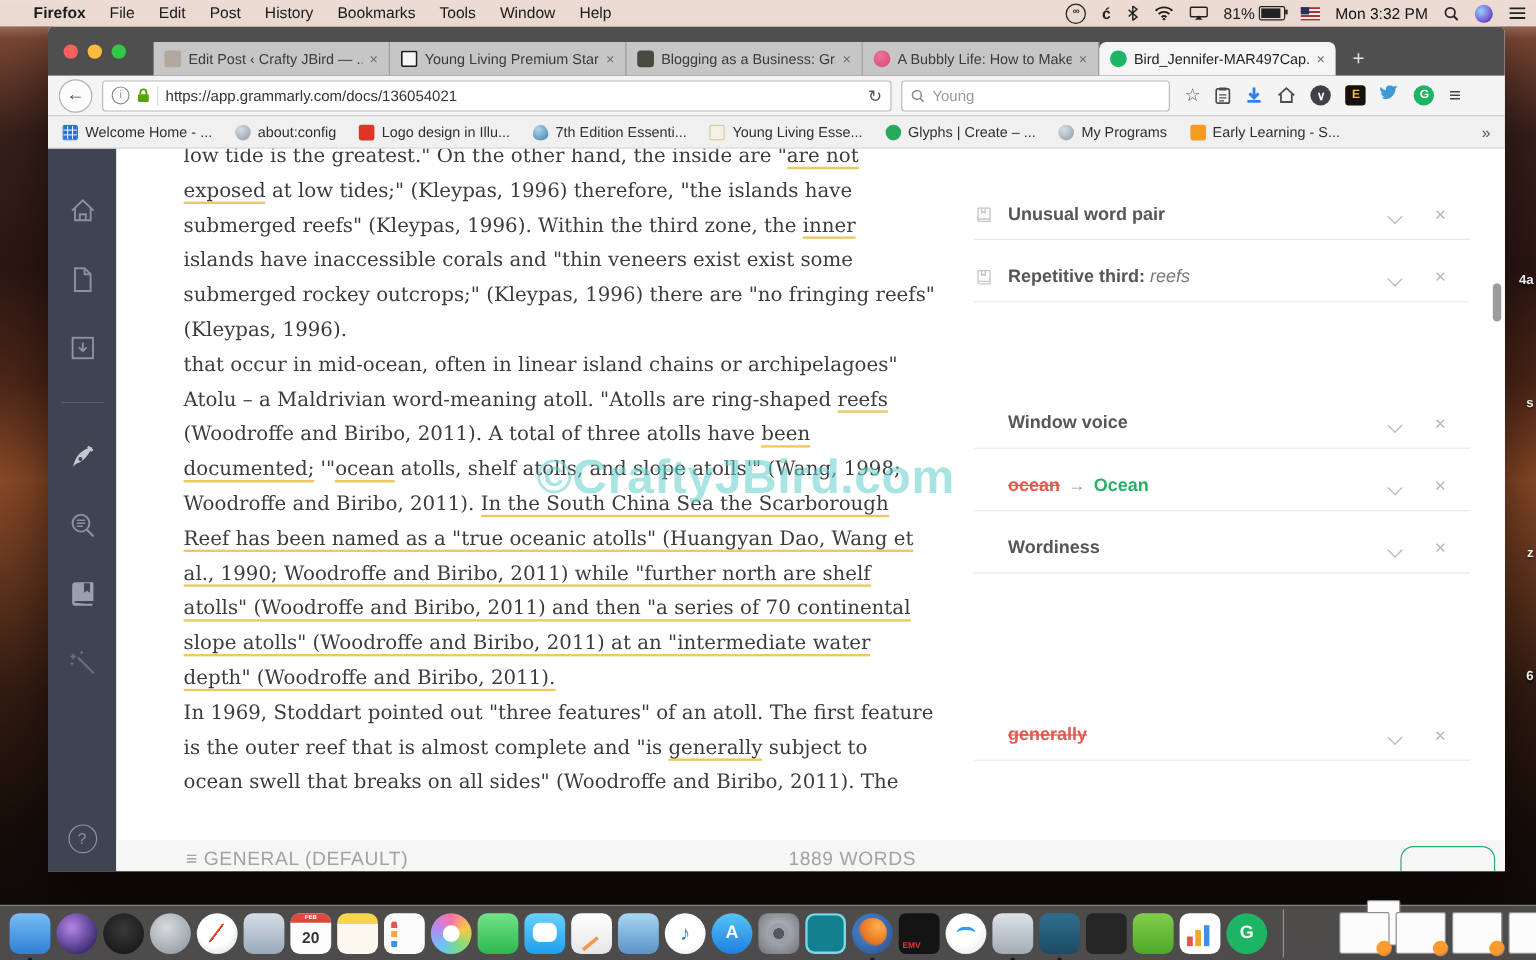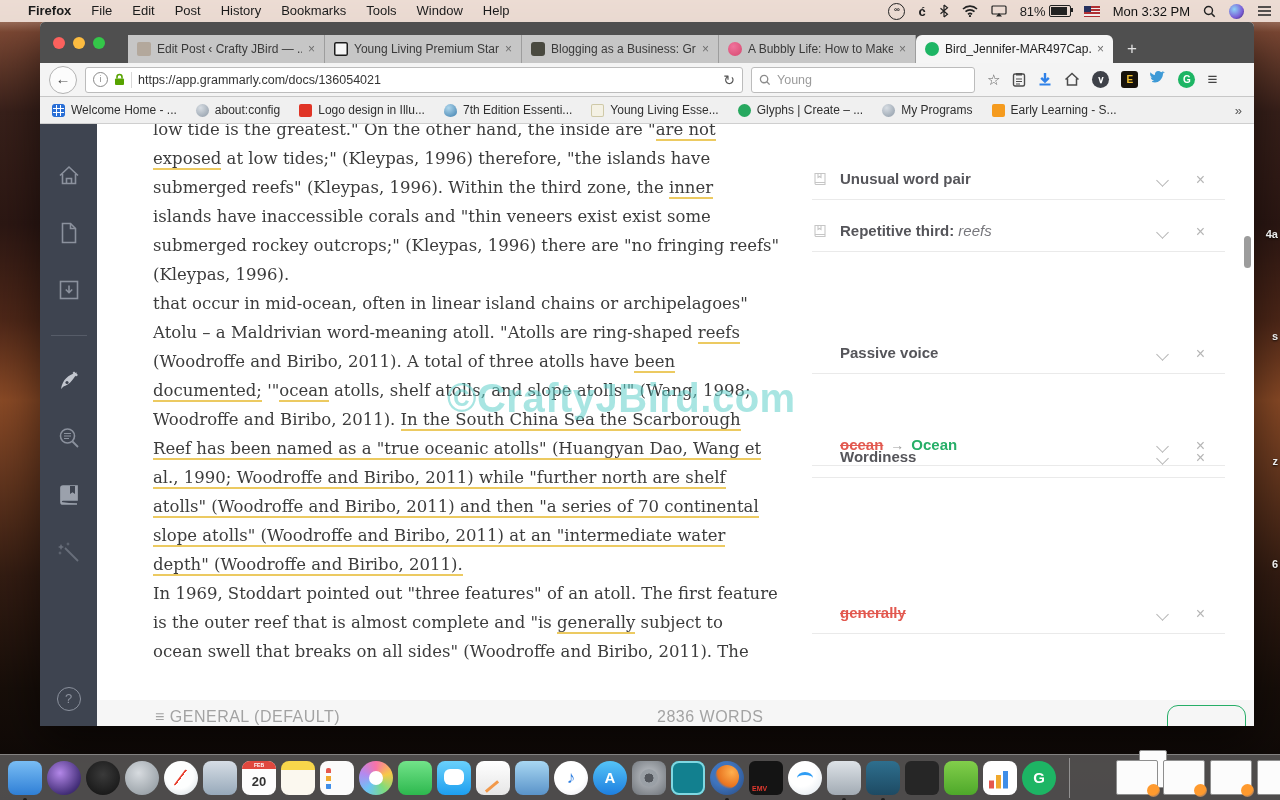--- a/index.html
+++ b/index.html
@@ -438,32 +438,32 @@
             <div class="card" style="top: 40px;"><span class="bicon"><svg width="16" height="16" viewBox="0 0 16 16" fill="none" stroke="#c6c6c6" stroke-width="1.1">
                   <path d="M3 2.5h10v11H4.2A1.2 1.2 0 0 1 3 12.3V2.5z"></path>
                   <path d="M3 11.5h10"></path>
                   <path d="M6 2.5v4l1.5-1 1.5 1v-4"></path>
                 </svg></span><span class="card-title">Unusual word pair</span><span class="chev"></span><span class="cx">×</span></div>
             <div class="card" style="top: 92px;"><span class="bicon"><svg width="16" height="16" viewBox="0 0 16 16" fill="none" stroke="#c6c6c6" stroke-width="1.1">
                   <path d="M3 2.5h10v11H4.2A1.2 1.2 0 0 1 3 12.3V2.5z"></path>
                   <path d="M3 11.5h10"></path>
                   <path d="M6 2.5v4l1.5-1 1.5 1v-4"></path>
                 </svg></span><span class="card-title">Repetitive third: </span><em class="card-italic">reefs</em><span class="chev"></span><span class="cx">×</span></div>
-            <div class="card" style="top: 214px;"><span class="card-title">Passive voice</span><span class="chev"></span><span class="cx">×</span></div>
-            <div class="card" style="top: 266px; margin-top: 40px;"><span class="c-from">ocean</span><span class="c-arrow">→</span><span class="c-to">Ocean</span><span class="chev"></span><span class="cx">×</span></div>
+            <div class="card" style="top: 214px;"><span class="card-title">Window voice</span><span class="chev"></span><span class="cx">×</span></div>
+            <div class="card" style="top: 266px;"><span class="c-from">ocean</span><span class="c-arrow">→</span><span class="c-to">Ocean</span><span class="chev"></span><span class="cx">×</span></div>
             <div class="card" style="top: 318px;"><span class="card-title">Wordiness</span><span class="chev"></span><span class="cx">×</span></div>
             <div class="card" style="top: 474px;"><span class="c-from">generally</span><span class="chev"></span><span class="cx">×</span></div>
           </div>
 
         <div class="statusbar">
           <span class="sb sb-style">
             <span>≡</span>
             <span>GENERAL (DEFAULT)</span>
           </span>
-          <span class="sb sb-words">2836 WORDS</span>
+          <span class="sb sb-words">1889 WORDS</span>
           <span class="sb-right">
             <span>
               <span class="sb-num sb-red">15</span><span class="sb-lab">CRITICAL ISSUES</span>
             </span>
             <span>
               <span class="sb-num sb-orange">49</span><span class="sb-lab">ADVANCED ISSUES</span>
             </span>
             <span class="sb-num sb-red">1%</span>
             <span class="scorepill">
               <span class="lab">SCORE:</span>

